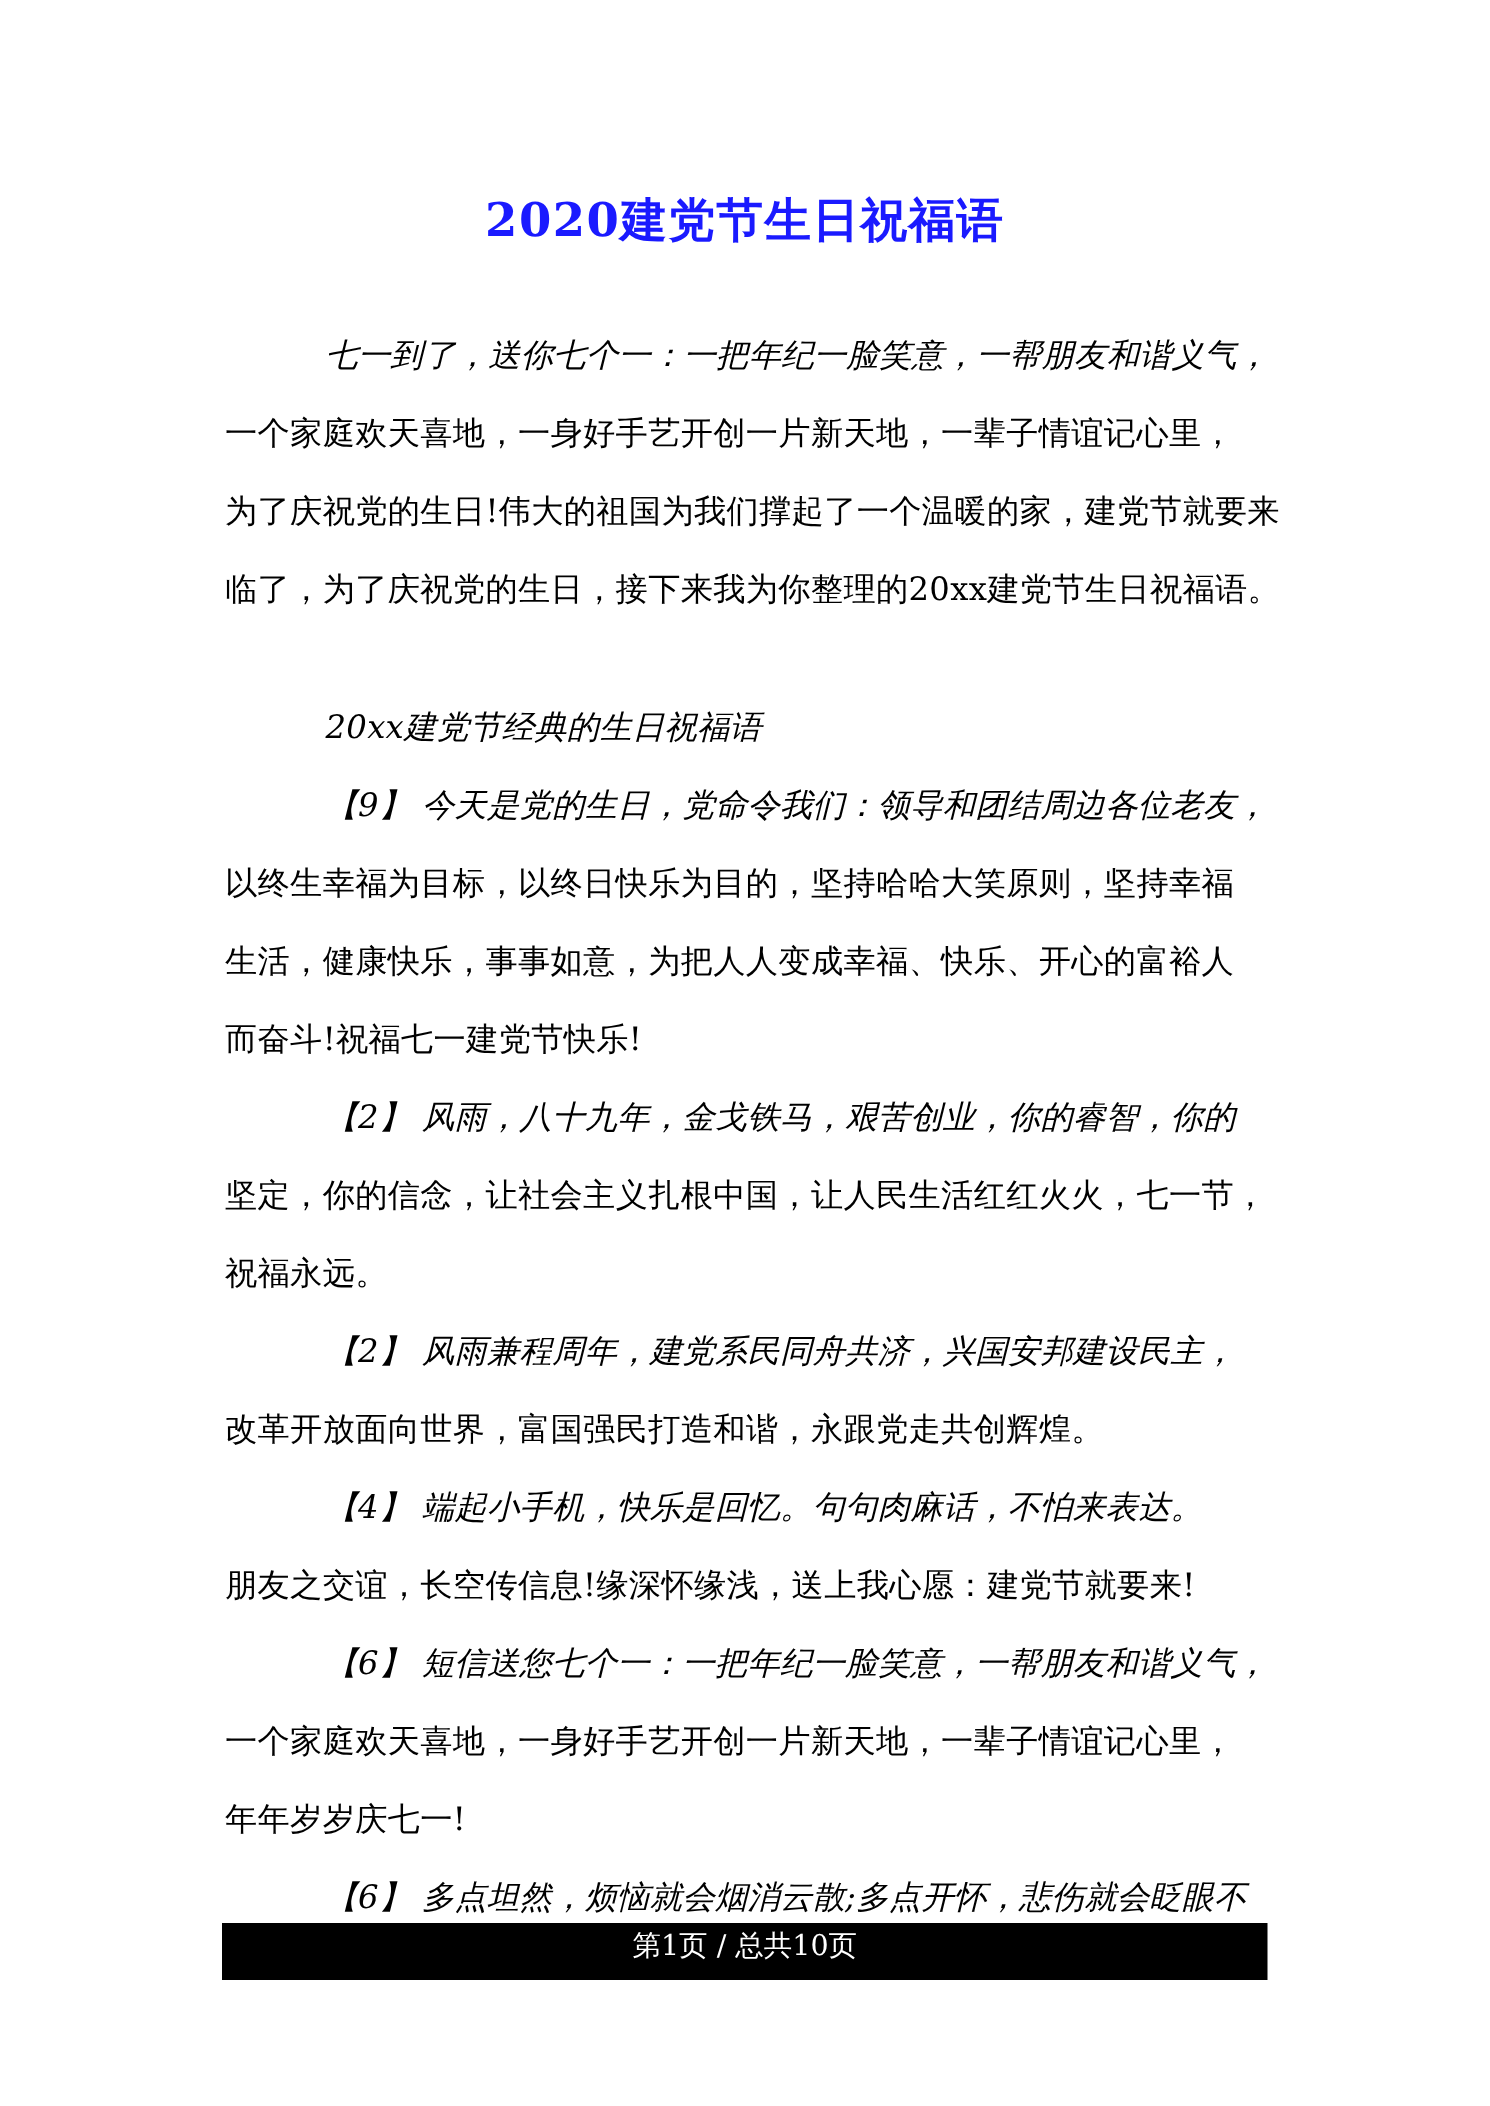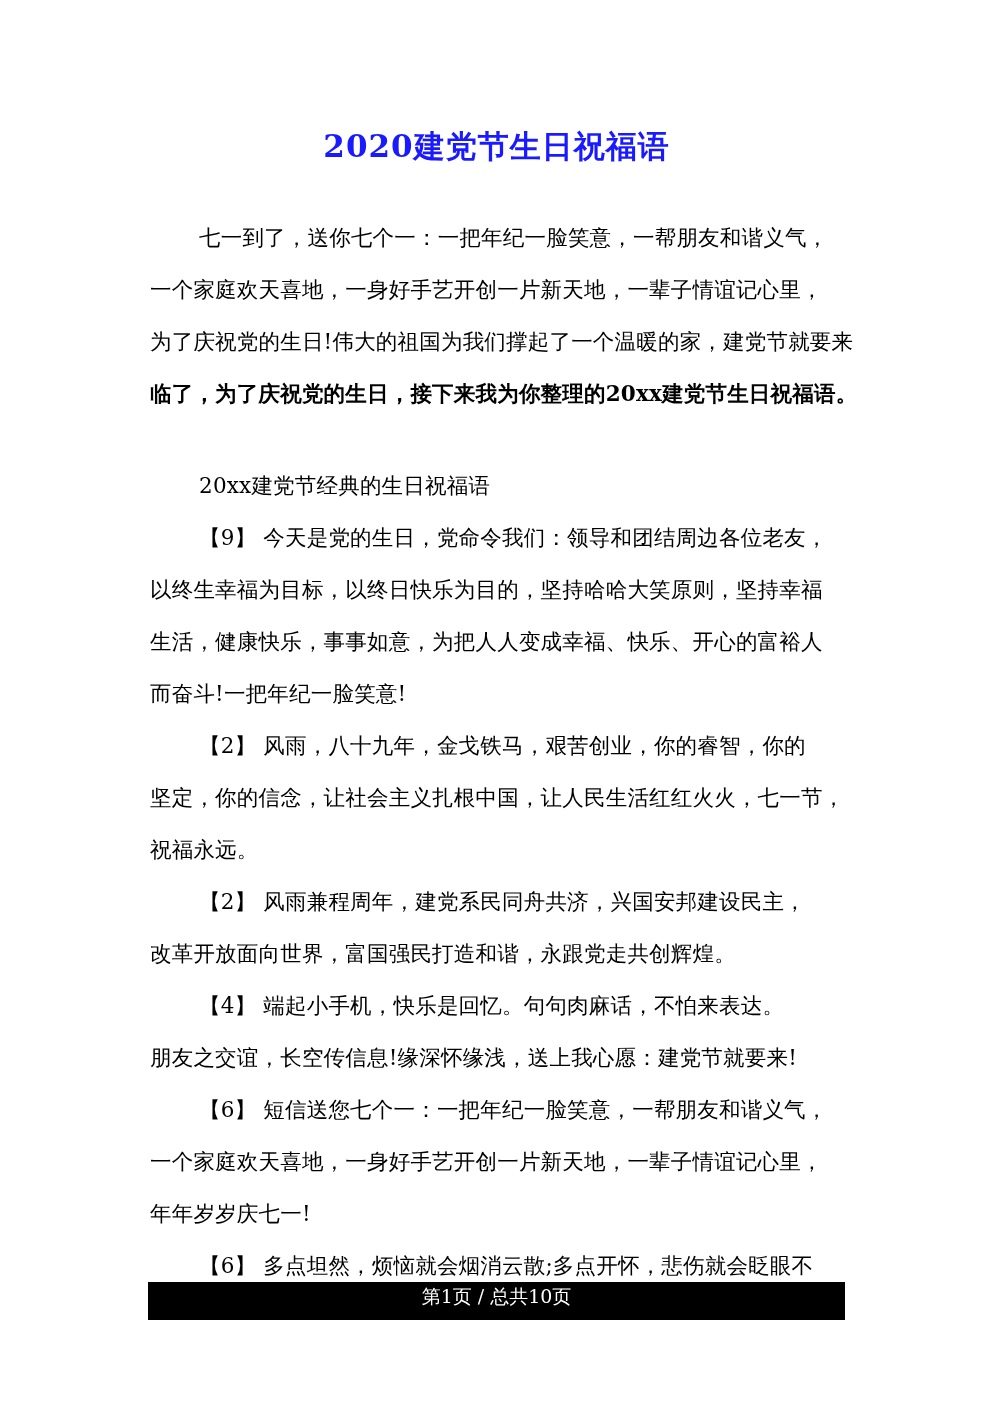--- a/index.html
+++ b/index.html
@@ -1,40 +1,40 @@
 <!DOCTYPE html>
 <html><head>
 <meta charset="utf-8">
 <style>
   html, body { margin:0; padding:0; background:#ffffff; }
   body { width:993px; height:1404px; position:relative; overflow:hidden;
          font-family:"DejaVu Serif","Liberation Serif",serif; color:#000; }
   .title { position:absolute; top:126px; left:0; width:993px; text-align:center;
            font-size:31px; font-weight:bold; color:#1a1aff; letter-spacing:1px; }
   .line { position:absolute; left:150px; font-size:21.5px; white-space:nowrap; line-height:28px; letter-spacing:0.2px; }
-  .indent { left:199px; }
+  .indent { left:217px;font-style:italic; }
   .footer { position:absolute; left:148px; top:1282px; width:697px; height:38px; background:#000; }
   .footer-text { position:absolute; top:1284px; left:0; width:993px; text-align:center;
                  font-size:19px; color:#ffffff; }
 </style>
 </head>
 <body>
 
 <div>
   <div class="title">2020建党节生日祝福语</div>
   <div id="lines">
       <div class="line indent" style="top: 224px;">七一到了，送你七个一：一把年纪一脸笑意，一帮朋友和谐义气，</div>
       <div class="line" style="top: 276px;">一个家庭欢天喜地，一身好手艺开创一片新天地，一辈子情谊记心里，</div>
       <div class="line" style="top: 328px;">为了庆祝党的生日!伟大的祖国为我们撑起了一个温暖的家，建党节就要来</div>
-      <div class="line" style="top: 380px; font-weight: bold;">临了，为了庆祝党的生日，接下来我为你整理的20xx建党节生日祝福语。</div>
+      <div class="line" style="top: 380px;">临了，为了庆祝党的生日，接下来我为你整理的20xx建党节生日祝福语。</div>
       <div class="line indent" style="top: 472px;">20xx建党节经典的生日祝福语</div>
       <div class="line indent" style="top: 524px;">【9】 今天是党的生日，党命令我们：领导和团结周边各位老友，</div>
       <div class="line" style="top: 576px;">以终生幸福为目标，以终日快乐为目的，坚持哈哈大笑原则，坚持幸福</div>
       <div class="line" style="top: 628px;">生活，健康快乐，事事如意，为把人人变成幸福、快乐、开心的富裕人</div>
-      <div class="line" style="top: 680px;">而奋斗!一把年纪一脸笑意!</div>
+      <div class="line" style="top: 680px;">而奋斗!祝福七一建党节快乐!</div>
       <div class="line indent" style="top: 732px;">【2】 风雨，八十九年，金戈铁马，艰苦创业，你的睿智，你的</div>
       <div class="line" style="top: 784px;">坚定，你的信念，让社会主义扎根中国，让人民生活红红火火，七一节，</div>
       <div class="line" style="top: 836px;">祝福永远。</div>
       <div class="line indent" style="top: 888px;">【2】 风雨兼程周年，建党系民同舟共济，兴国安邦建设民主，</div>
       <div class="line" style="top: 940px; text-align: center;">改革开放面向世界，富国强民打造和谐，永跟党走共创辉煌。</div>
       <div class="line indent" style="top: 992px;">【4】    端起小手机，快乐是回忆。句句肉麻话，不怕来表达。</div>
       <div class="line" style="top: 1044px;">朋友之交谊，长空传信息!缘深怀缘浅，送上我心愿：建党节就要来!</div>
       <div class="line indent" style="top: 1096px;">【6】 短信送您七个一：一把年纪一脸笑意，一帮朋友和谐义气，</div>
       <div class="line" style="top: 1148px;">一个家庭欢天喜地，一身好手艺开创一片新天地，一辈子情谊记心里，</div>
       <div class="line" style="top: 1200px; text-align: right;">年年岁岁庆七一!</div>

